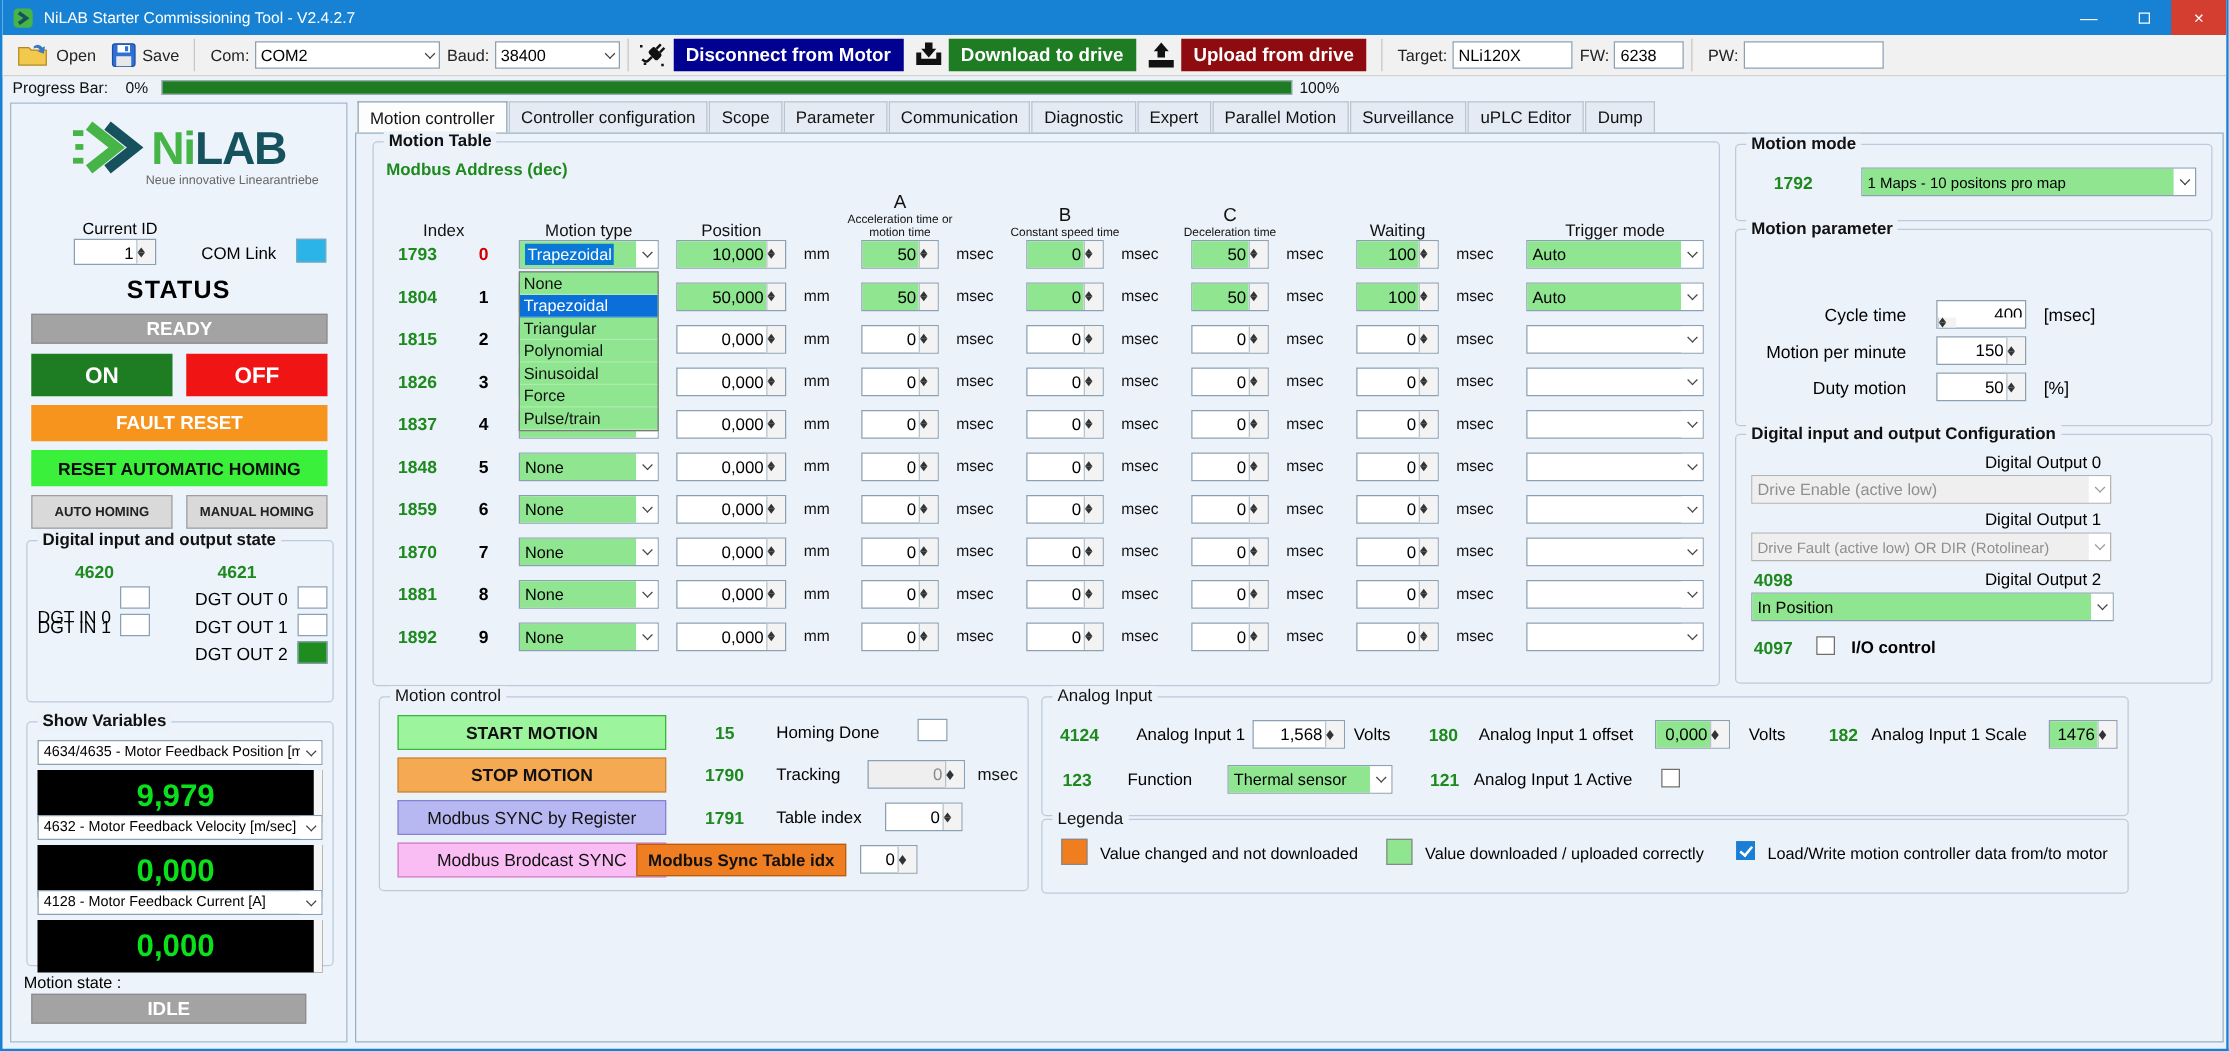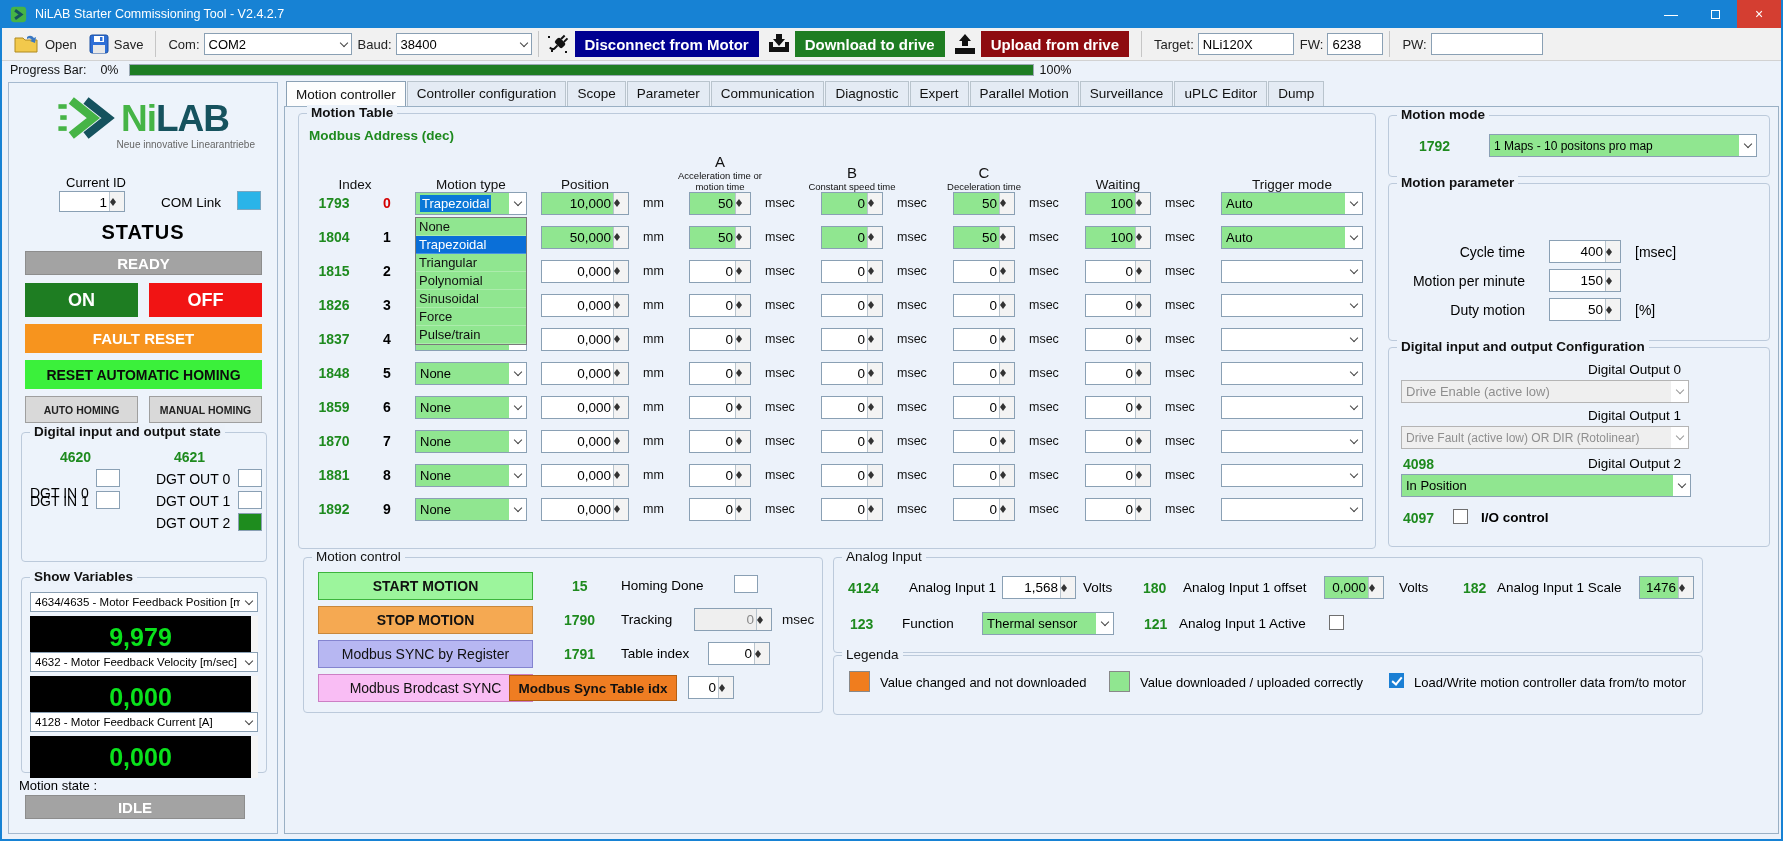--- a/index.html
+++ b/index.html
@@ -15,21 +15,21 @@
   .winbtn { width:44px; height:28px; display:flex; align-items:center; justify-content:center; color:#fff; font-size:14px; }
   .winbtn .maxbox { width:9px; height:9px; border:1.2px solid #fff; }
   .winbtn.close { background:#d43e31; }
 
   
   .toolbar { position:absolute; left:0; top:28px; width:100%; height:33px; background:#f1f1f1; border-bottom:1px solid #d2d2d2; display:flex; align-items:center; padding:0 6px; }
   .tbtn { display:flex; align-items:center; gap:5px; font-size:13px; color:#222; padding:2px 6px; }
   .vsep { width:1px; height:26px; background:#c6c6c6; margin:0 6px; }
   .tlabel { font-size:13px; color:#222; margin:0 4px 0 6px; }
   .tcombo { width:148px; height:22px; background:#fff; border:1px solid #8aa0b4; display:flex; align-items:center; justify-content:space-between; padding:0 4px; font-size:13px; }
-  .tcombo.baud { width:136px;text-align:center; }
+  .tcombo.baud { width:100px;text-align:center; }
   .bigbtn { height:26px; display:flex; align-items:center; padding:0 10px; color:#fff; font-weight:bold; font-size:15px; margin-right:6px; }
   .bigbtn.navy { background:#000091; }
   .bigbtn.green { background:#1e7d22; }
   .bigbtn.red { background:#8e0b10; }
   .tinput { height:22px; background:#fff; border:1px solid #8aa0b4; font-size:13px; padding:0 4px; display:flex; align-items:center; }
   .toolicon { margin:0 4px 0 2px; }
 
   
   .progressrow { position:absolute; left:0; top:61px; width:100%; height:18px; display:flex; align-items:center; font-size:12.5px; color:#111; }
   .progressrow .plabel { margin-left:8px; }
@@ -968,21 +968,21 @@
           <span class="ctext green" style="font-size:12px;">1 Maps - 10 positons pro map</span>
           <span class="cbtn">
               <span class="chev"></span>
             </span>
         </div>
       </div>
 
       <div class="gb mpgroup">
         <span class="gt b">Motion parameter</span>
         <span class="plabelr" style="top:60px;">Cycle time</span>
-        <div class="spin" style="left:160px; top:56px; width:72px;">
+        <div class="spin" style="left:160px; top:56px; width:72px;flex-direction:column;">
           <span class="v">400</span>
           <span class="sb">
               <i class="tu"></i>
               <i class="td"></i>
             </span>
         </div>
         <span class="punit" style="top:60px;">[msec]</span>
         <span class="plabelr" style="top:89px;">Motion per minute</span>
         <div class="spin" style="left:160px; top:85px; width:72px;">
           <span class="v">150</span>

